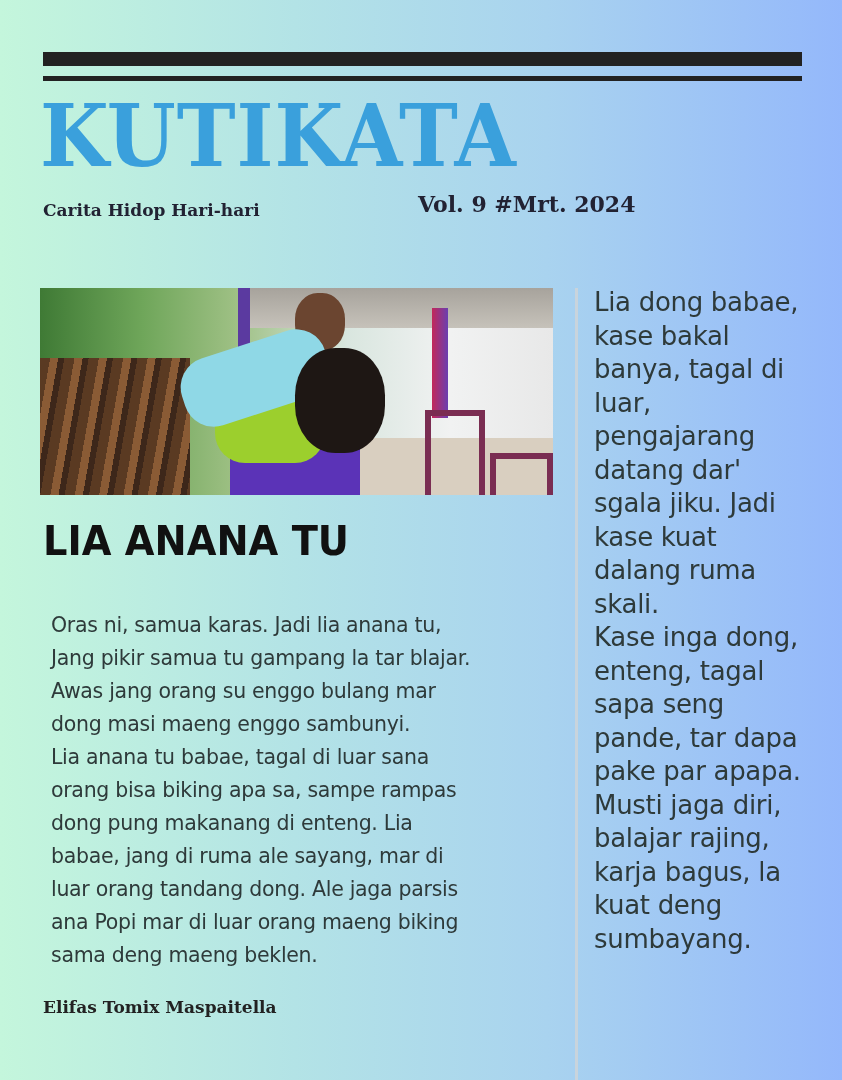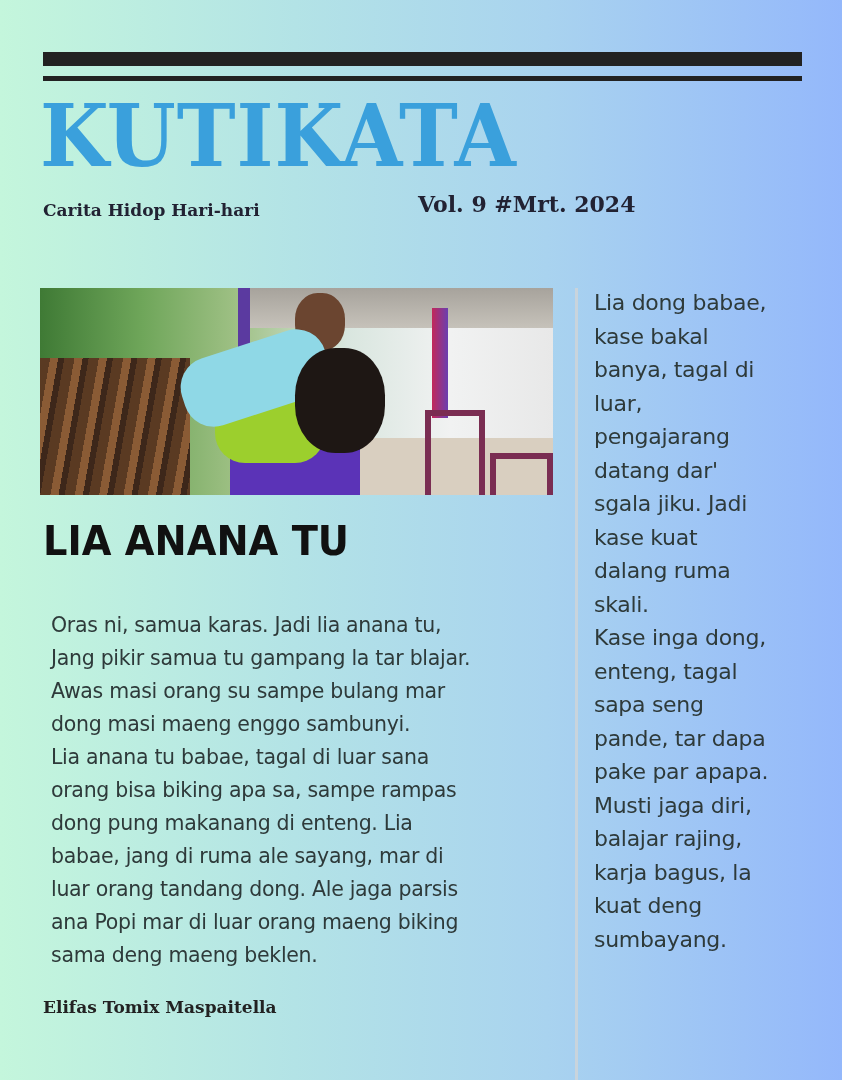--- a/index.html
+++ b/index.html
@@ -53,21 +53,21 @@
     letter-spacing: -0.3px;
   }
   .article .line { display: block; white-space: nowrap; }
   .author {
     position: absolute; left: 43px; top: 997px;
     font-family: "DejaVu Serif", serif; font-weight: bold; font-size: 17px; color: #222;
   }
   .col-divider { position: absolute; left: 575px; top: 288px; width: 3px; height: 792px; background: #c9d4dc; }
   .sidebar {
     position: absolute; left: 594px; top: 286px; width: 240px;
-    font-size: 22px; line-height: 33.5px; color: #2e3a3a; letter-spacing: -0.3px;
+    font-size: 26px; line-height: 33.5px; color: #2e3a3a; letter-spacing: -0.3px;
   }
   .sidebar .line { display: block; white-space: nowrap; }
 </style>
 </head>
 <body>
 
 <div class="rule-thick"></div>
 <div class="rule-thin"></div>
 <div class="masthead">KUTIKATA</div>
 <div class="tagline">Carita Hidop Hari-hari</div>
@@ -86,21 +86,21 @@
   <div class="child-green"></div>
   <div class="child-shirt"></div>
   <div class="child-hair"></div>
 </div>
 
 <div class="headline">LIA ANANA TU</div>
 
 <div class="article">
   <span class="line">Oras ni, samua karas. Jadi lia anana tu,</span>
   <span class="line">Jang pikir samua tu gampang la tar blajar.</span>
-  <span class="line">Awas masi orang su sampe bulang mar</span>
+  <span class="line">Awas jang orang su enggo bulang mar</span>
   <span class="line">dong masi maeng enggo sambunyi.</span>
   <span class="line">Lia anana tu babae, tagal di luar sana</span>
   <span class="line">orang bisa biking apa sa, sampe rampas</span>
   <span class="line">dong pung makanang di enteng. Lia</span>
   <span class="line">babae, jang di ruma ale sayang, mar di</span>
   <span class="line">luar orang tandang dong. Ale jaga parsis</span>
   <span class="line">ana Popi mar di luar orang maeng biking</span>
   <span class="line">sama deng maeng beklen.</span>
 </div>
 

